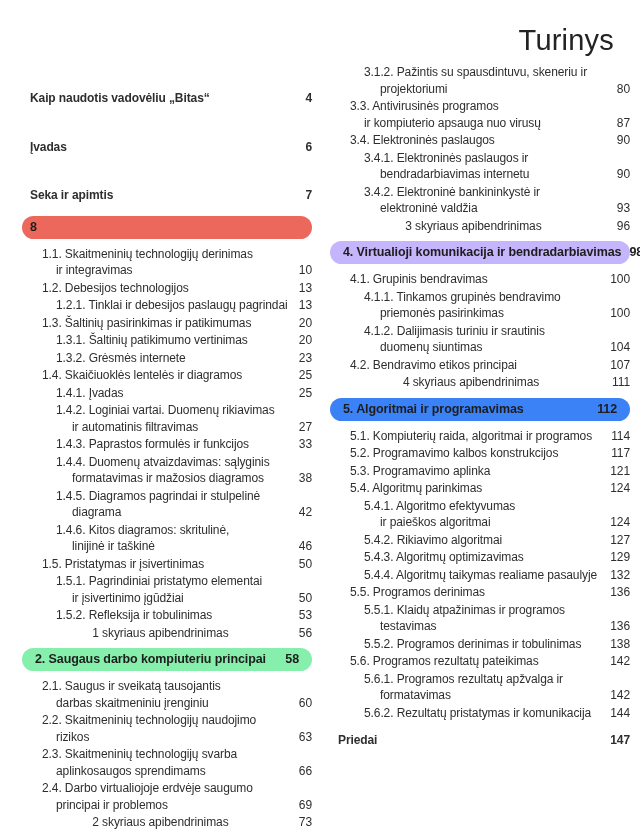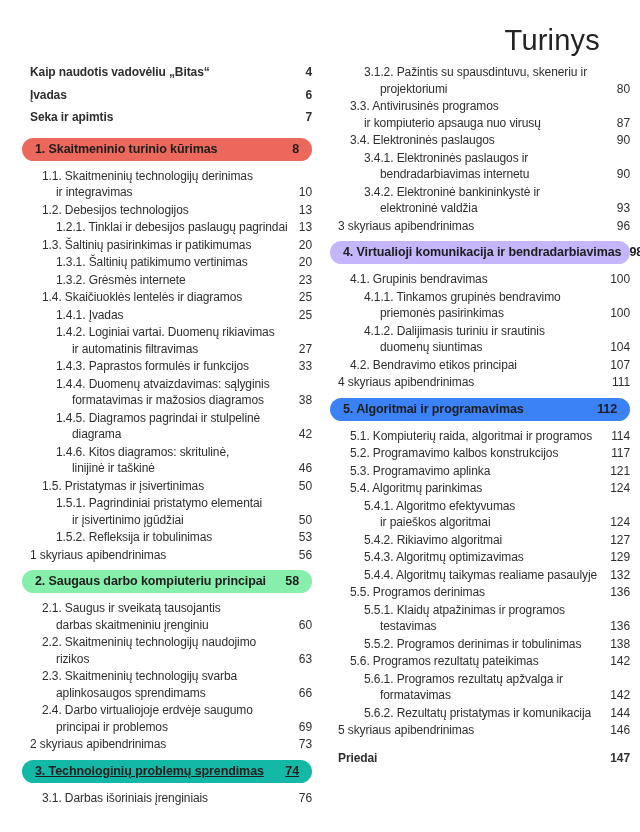--- a/index.html
+++ b/index.html
@@ -7,21 +7,21 @@
     width:640px;height:832px;
     background:#ffffff;
     font-family:"Liberation Sans","DejaVu Sans",sans-serif;
     color:#2e2e2e;
     overflow:hidden;
     position:relative;
   }
   .page-title{
     position:absolute;
     top:24px;
-    right:40px;
+    right:26px;
     font-size:29px;
     letter-spacing:0.2px;
     color:#232323;
     font-weight:500;
   }
   .cols{
     display:flex;
     padding:64px 10px 0 22px;
     gap:18px;
     box-sizing:border-box;
@@ -39,23 +39,23 @@
   }
   .row .label{
     white-space:pre-line;
     flex:1 1 auto;
   }
   .row .pagenum{
     margin-left:8px;
     flex:0 0 auto;
     text-align:right;
   }
-  .row.front{font-weight:bold;margin-bottom:6px;}
+  .row.front{font-weight:bold;margin-bottom:6px;margin-top:26px;}
   .row.front .label{padding-left:8px;}
-  .row.summary .label{padding-left:8px;}
+  .row.summary .label{padding-left:8px;text-align:center;}
   .row.lvl1 .label{padding-left:34px;text-indent:-14px;}
   .row.lvl2 .label{padding-left:50px;text-indent:-16px;}
   .row.chapter{
     border-radius:12px;
     height:23px;
     align-items:center;
     font-weight:bold;
     font-size:12.5px;
     margin:6px 0 7px 0;
     color:#1d1d1d;
@@ -77,21 +77,20 @@
       </div>
       <div class="row front">
         <span class="label">Įvadas</span>
         <span class="pagenum">6</span>
       </div>
       <div class="row front">
         <span class="label">Seka ir apimtis</span>
         <span class="pagenum">7</span>
       </div>
       <div class="row chapter" style="background: rgb(236, 104, 92);">
-        <span class="label">1. Skaitmeninio turinio kūrimas</span>
         <span class="pagenum">8</span>
       </div>
       <div class="row lvl1">
         <span class="label">1.1. Skaitmeninių technologijų derinimas
 ir integravimas</span>
         <span class="pagenum">10</span>
       </div>
       <div class="row lvl1">
         <span class="label">1.2. Debesijos technologijos</span>
         <span class="pagenum">13</span>
@@ -307,23 +306,19 @@
         <span class="pagenum">142</span>
       </div>
       <div class="row lvl2">
         <span class="label">5.6.1. Programos rezultatų apžvalga ir
 formatavimas</span>
         <span class="pagenum">142</span>
       </div>
       <div class="row lvl2">
         <span class="label">5.6.2. Rezultatų pristatymas ir komunikacija</span>
         <span class="pagenum">144</span>
-      </div>
-      <div class="row summary">
-        <span class="label">5 skyriaus apibendrinimas</span>
-        <span class="pagenum">146</span>
       </div>
       <div class="row front gap-before">
         <span class="label">Priedai</span>
         <span class="pagenum">147</span>
       </div>
     </div>
 </div>
 
 </body></html>

